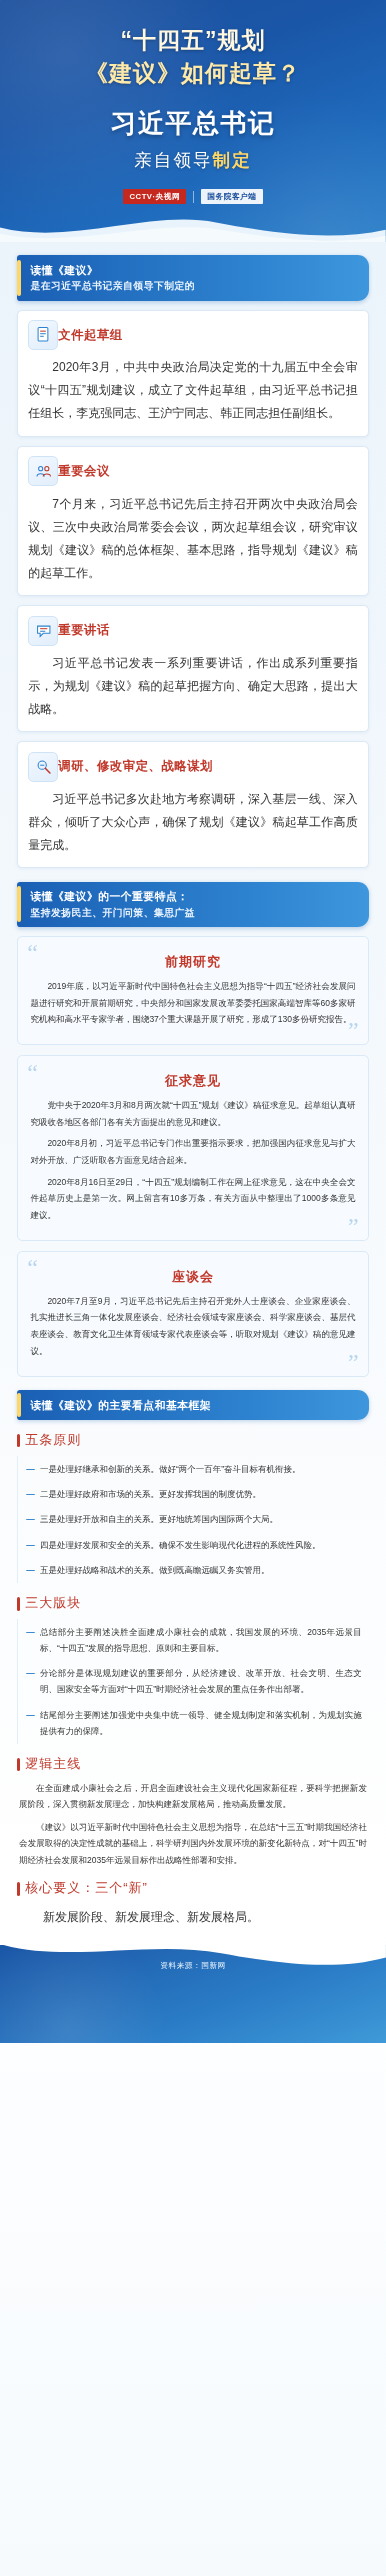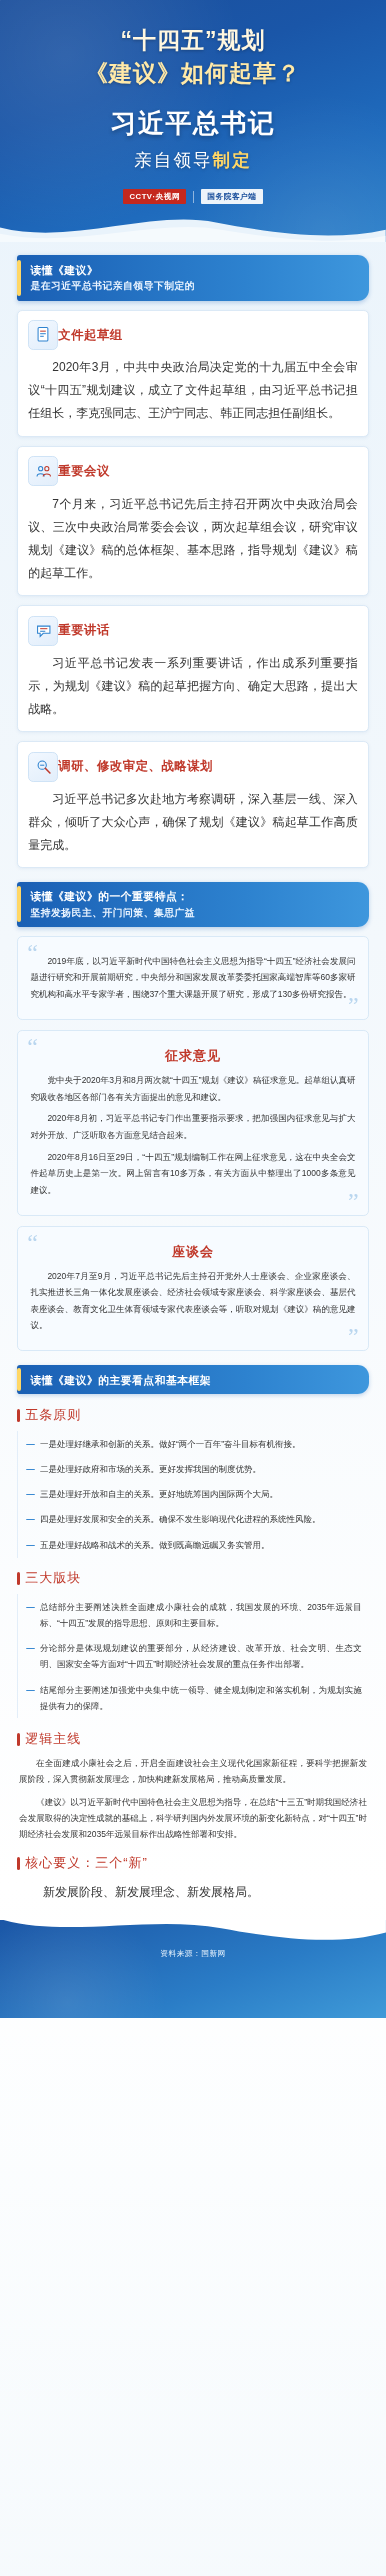--- a/index.html
+++ b/index.html
@@ -196,21 +196,21 @@
     height: 98px; margin-top: 15.5px;
     background: linear-gradient(160deg, #1b56a6 0%, #2a7cc6 60%, #3f9ad8 100%);
     overflow: hidden;
   }
   .footer::before{
     content:"";
     position:absolute; left:-41px; bottom:-93px; width:216px;height:216px;border-radius:50%;
     background: radial-gradient(circle at 50% 50%, rgba(255,255,255,.10), rgba(255,255,255,0) 65%);
   }
   .footer-src {
-    position: absolute; left: 0; right: 0; top: 29px;
+    position: absolute; left: 0; right: 0; top: 16px;
     text-align: center; color: #e8f3fd; font-size: 7.7px; letter-spacing: 0.5px;
   }
   .footer-wave { position:absolute; left:0; right:0; top:-0.5px; }
   svg { display:block; }
 </style>
 </head>
 <body>
 
 <div class="page">
 
@@ -300,20 +300,21 @@
       <p>习近平总书记多次赴地方考察调研，深入基层一线、深入群众，倾听了大众心声，确保了规划《建议》稿起草工作高质量完成。</p>
     </div>
 
     <div class="band-title">
       <span>读懂《建议》的一个重要特点：</span>
       <span class="sub">坚持发扬民主、开门问策、集思广益</span>
     </div>
 
     <div class="qcard">
       <span class="qmark">“</span>
+      <div class="qtitle">前期研究</div>
       <p>2019年底，以习近平新时代中国特色社会主义思想为指导“十四五”经济社会发展问题进行研究和开展前期研究，中央部分和国家发展改革委委托国家高端智库等60多家研究机构和高水平专家学者，围绕37个重大课题开展了研究，形成了130多份研究报告。</p>
       <span class="qmark right">”</span>
     </div>
 
     <div class="qcard">
       <span class="qmark">“</span>
       <div class="qtitle">征求意见</div>
       <p>党中央于2020年3月和8月两次就“十四五”规划《建议》稿征求意见。起草组认真研究吸收各地区各部门各有关方面提出的意见和建议。</p>
       <p>2020年8月初，习近平总书记专门作出重要指示要求，把加强国内征求意见与扩大对外开放、广泛听取各方面意见结合起来。</p>
       <p>2020年8月16日至29日，“十四五”规划编制工作在网上征求意见，这在中央全会文件起草历史上是第一次。网上留言有10多万条，有关方面从中整理出了1000多条意见建议。</p>

